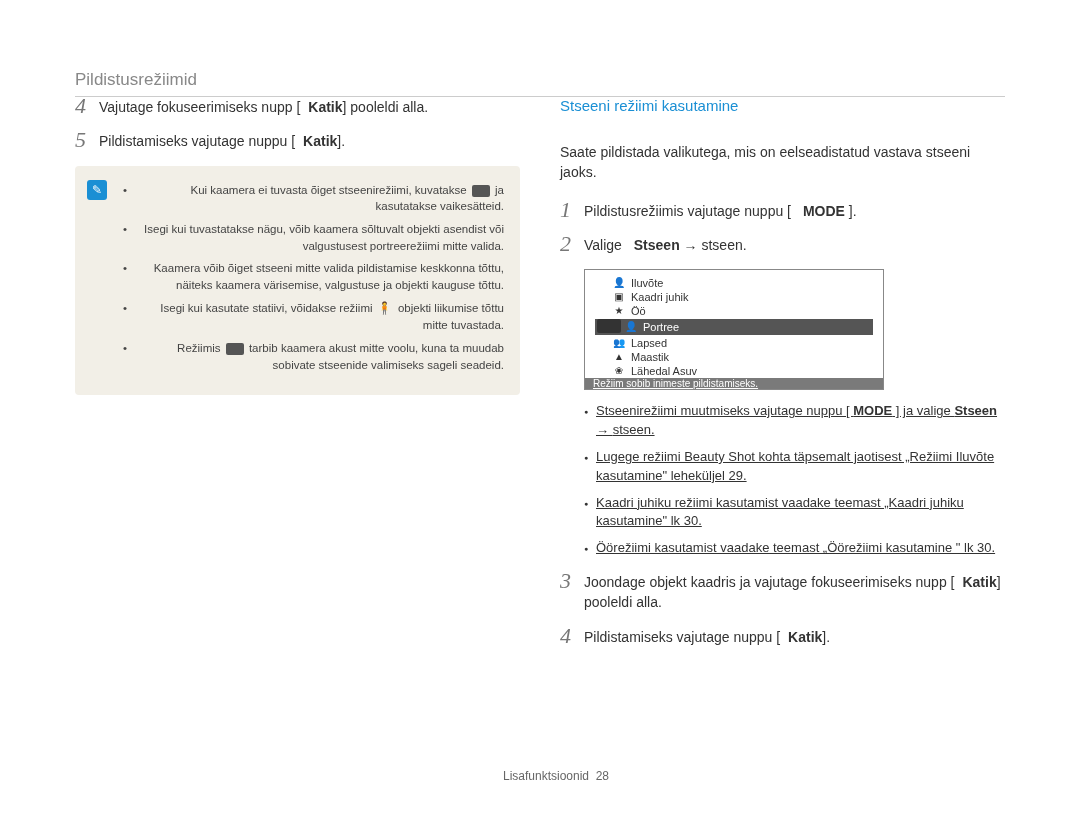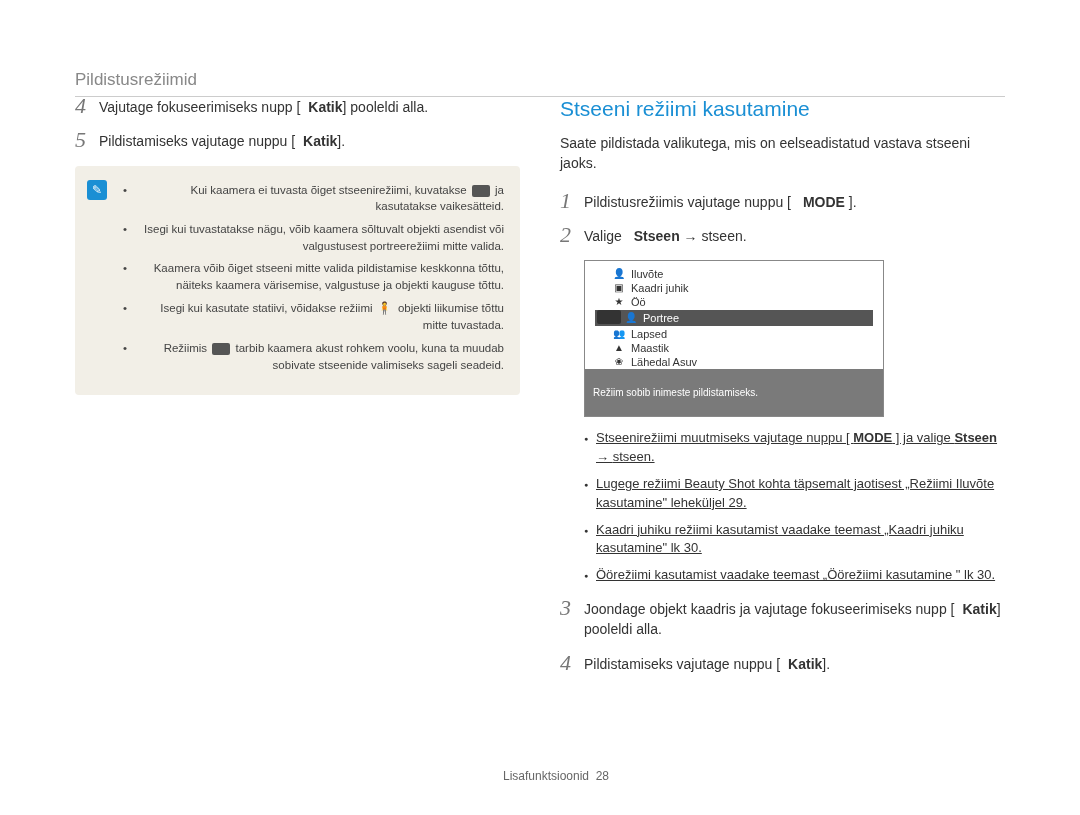--- a/index.html
+++ b/index.html
@@ -52,23 +52,23 @@
     }
     .step-text {
       flex: 1;
     }
     .step-text b {
       font-weight: bold;
       padding-left: 8px;
     }
     .heading {
       color: #1a8fd4;
-      font-size: 21px;
+      font-size: 15px;
       font-weight: normal;
-      margin-bottom: 12px;
+      margin-bottom: 28px;
     }
     .intro {
       font-size: 14px;
       line-height: 1.45;
       margin-bottom: 18px;
     }
     .note-box {
       background: #f2efe7;
       border-radius: 4px;
       padding: 16px 16px 16px 48px;
@@ -164,21 +164,22 @@
       margin-right: 6px;
       flex-shrink: 0;
       font-size: 10px;
       text-align: center;
       line-height: 12px;
     }
     .cam-meta {
       background: #7a7a7a;
       color: #fff;
       font-size: 10px;
-      padding: 18px 8px;
+      padding: 0 8px;
+      text-decoration: underline;
     }
     .sub-bullets {
       list-style: none;
       margin-left: 24px;
       margin-bottom: 14px;
       text-decoration: underline;
     }
     .sub-bullets li {
       font-size: 13px;
       line-height: 1.45;
@@ -230,21 +231,21 @@
         <ul>
           <li>
             <span>Kui kaamera ei tuvasta õiget stseenirežiimi, kuvatakse </span><span class="inline-icon"></span><span> ja kasutatakse vaikesätteid.</span>
           </li>
           <li>Isegi kui tuvastatakse nägu, võib kaamera sõltuvalt objekti asendist või valgustusest portreerežiimi mitte valida.</li>
           <li>Kaamera võib õiget stseeni mitte valida pildistamise keskkonna tõttu, näiteks kaamera värisemise, valgustuse ja objekti kauguse tõttu.</li>
           <li>
             <span>Isegi kui kasutate statiivi, võidakse režiimi </span><span class="inline-person-icon">🧍</span><span> objekti liikumise tõttu mitte tuvastada.</span>
           </li>
           <li>
-            <span>Režiimis </span><span class="inline-icon"></span><span> tarbib kaamera akust rohkem voolu, kuna ta muudab sobivate stseenide valimiseks sageli seadeid.</span>
+            <span>Režiimis </span><span class="inline-icon"></span><span> tarbib kaamera akust mitte voolu, kuna ta muudab sobivate stseenide valimiseks sageli seadeid.</span>
           </li>
         </ul>
       </div>
     </div>
 
     <div class="col">
       <div class="heading">Stseeni režiimi kasutamine</div>
       <div class="intro">Saate pildistada valikutega, mis on eelseadistatud vastava stseeni jaoks.</div>
 
       <div class="step">

